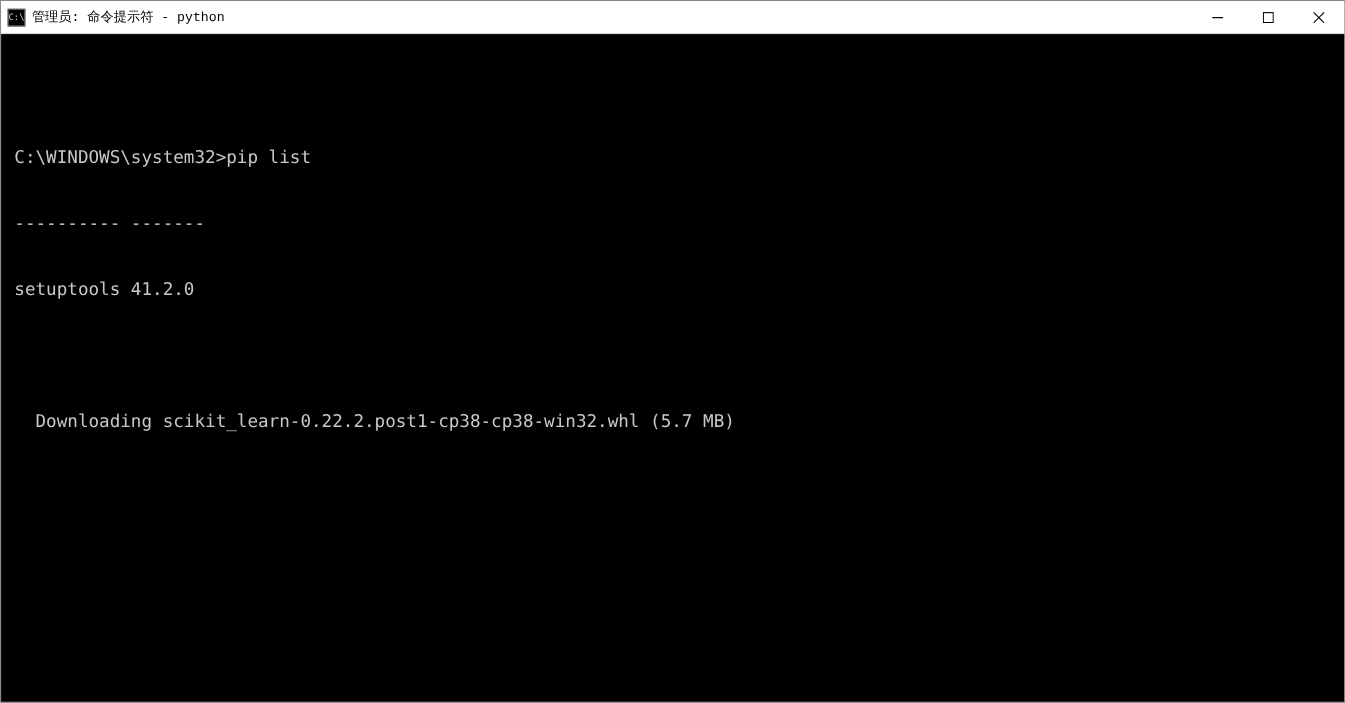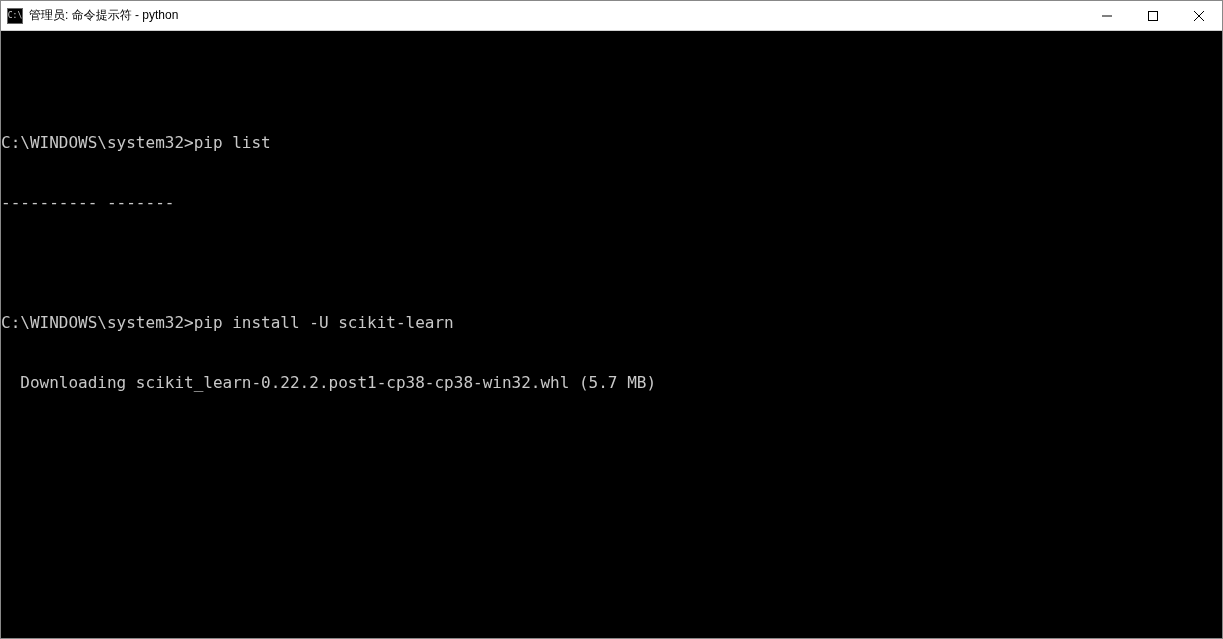--- a/index.html
+++ b/index.html
@@ -36,21 +36,21 @@
       border: 1px solid #666;
       display: inline-flex;
       align-items: center;
       justify-content: center;
       font-size: 8px;
       color: #ccc;
       font-family: Consolas, monospace;
     }
     .title-text {
       font-size: 12px;
-      font-family: Liberation Sans, sans-serif;
+      font-family: Liberation Mono, monospace;
       color: #000;
     }
     .window-controls {
       display: flex;
       height: 100%;
     }
     .wc-btn {
       width: 46px;
       height: 100%;
       display: flex;
@@ -59,21 +59,21 @@
       cursor: pointer;
     }
     .wc-btn svg { width: 10px; height: 10px; }
     .terminal {
       flex: 1;
       background: #000;
       color: #c8c8c8;
       font-family: "NSimSun", "SimSun", "Consolas", monospace;
       font-size: 16px;
       line-height: 20px;
-      padding: 2px 0;
+      padding: 2px 12px;
       white-space: pre;
       overflow: hidden;
       letter-spacing: 0;
     }
     .terminal .line { min-height: 20px; }
   </style>
 </head>
 <body>
 
 <div class="window">
@@ -99,22 +99,22 @@
             <line x1="10" y1="0" x2="0" y2="10" stroke="#000" stroke-width="1"></line>
           </svg>
       </div>
     </div>
   </div>
 
   <div class="terminal">
     <div class="line"></div>
     <div class="line">C:\WINDOWS\system32&gt;pip list</div>
     <div class="line">---------- -------</div>
+    <div class="line">setuptools 41.2.0</div>
     <div class="line"></div>
-    <div class="line">C:\WINDOWS\system32&gt;pip install -U scikit-learn</div>
     <div class="line">  Downloading scikit_learn-0.22.2.post1-cp38-cp38-win32.whl (5.7 MB)</div>
     
     
     
     
     
     
     
     
     

